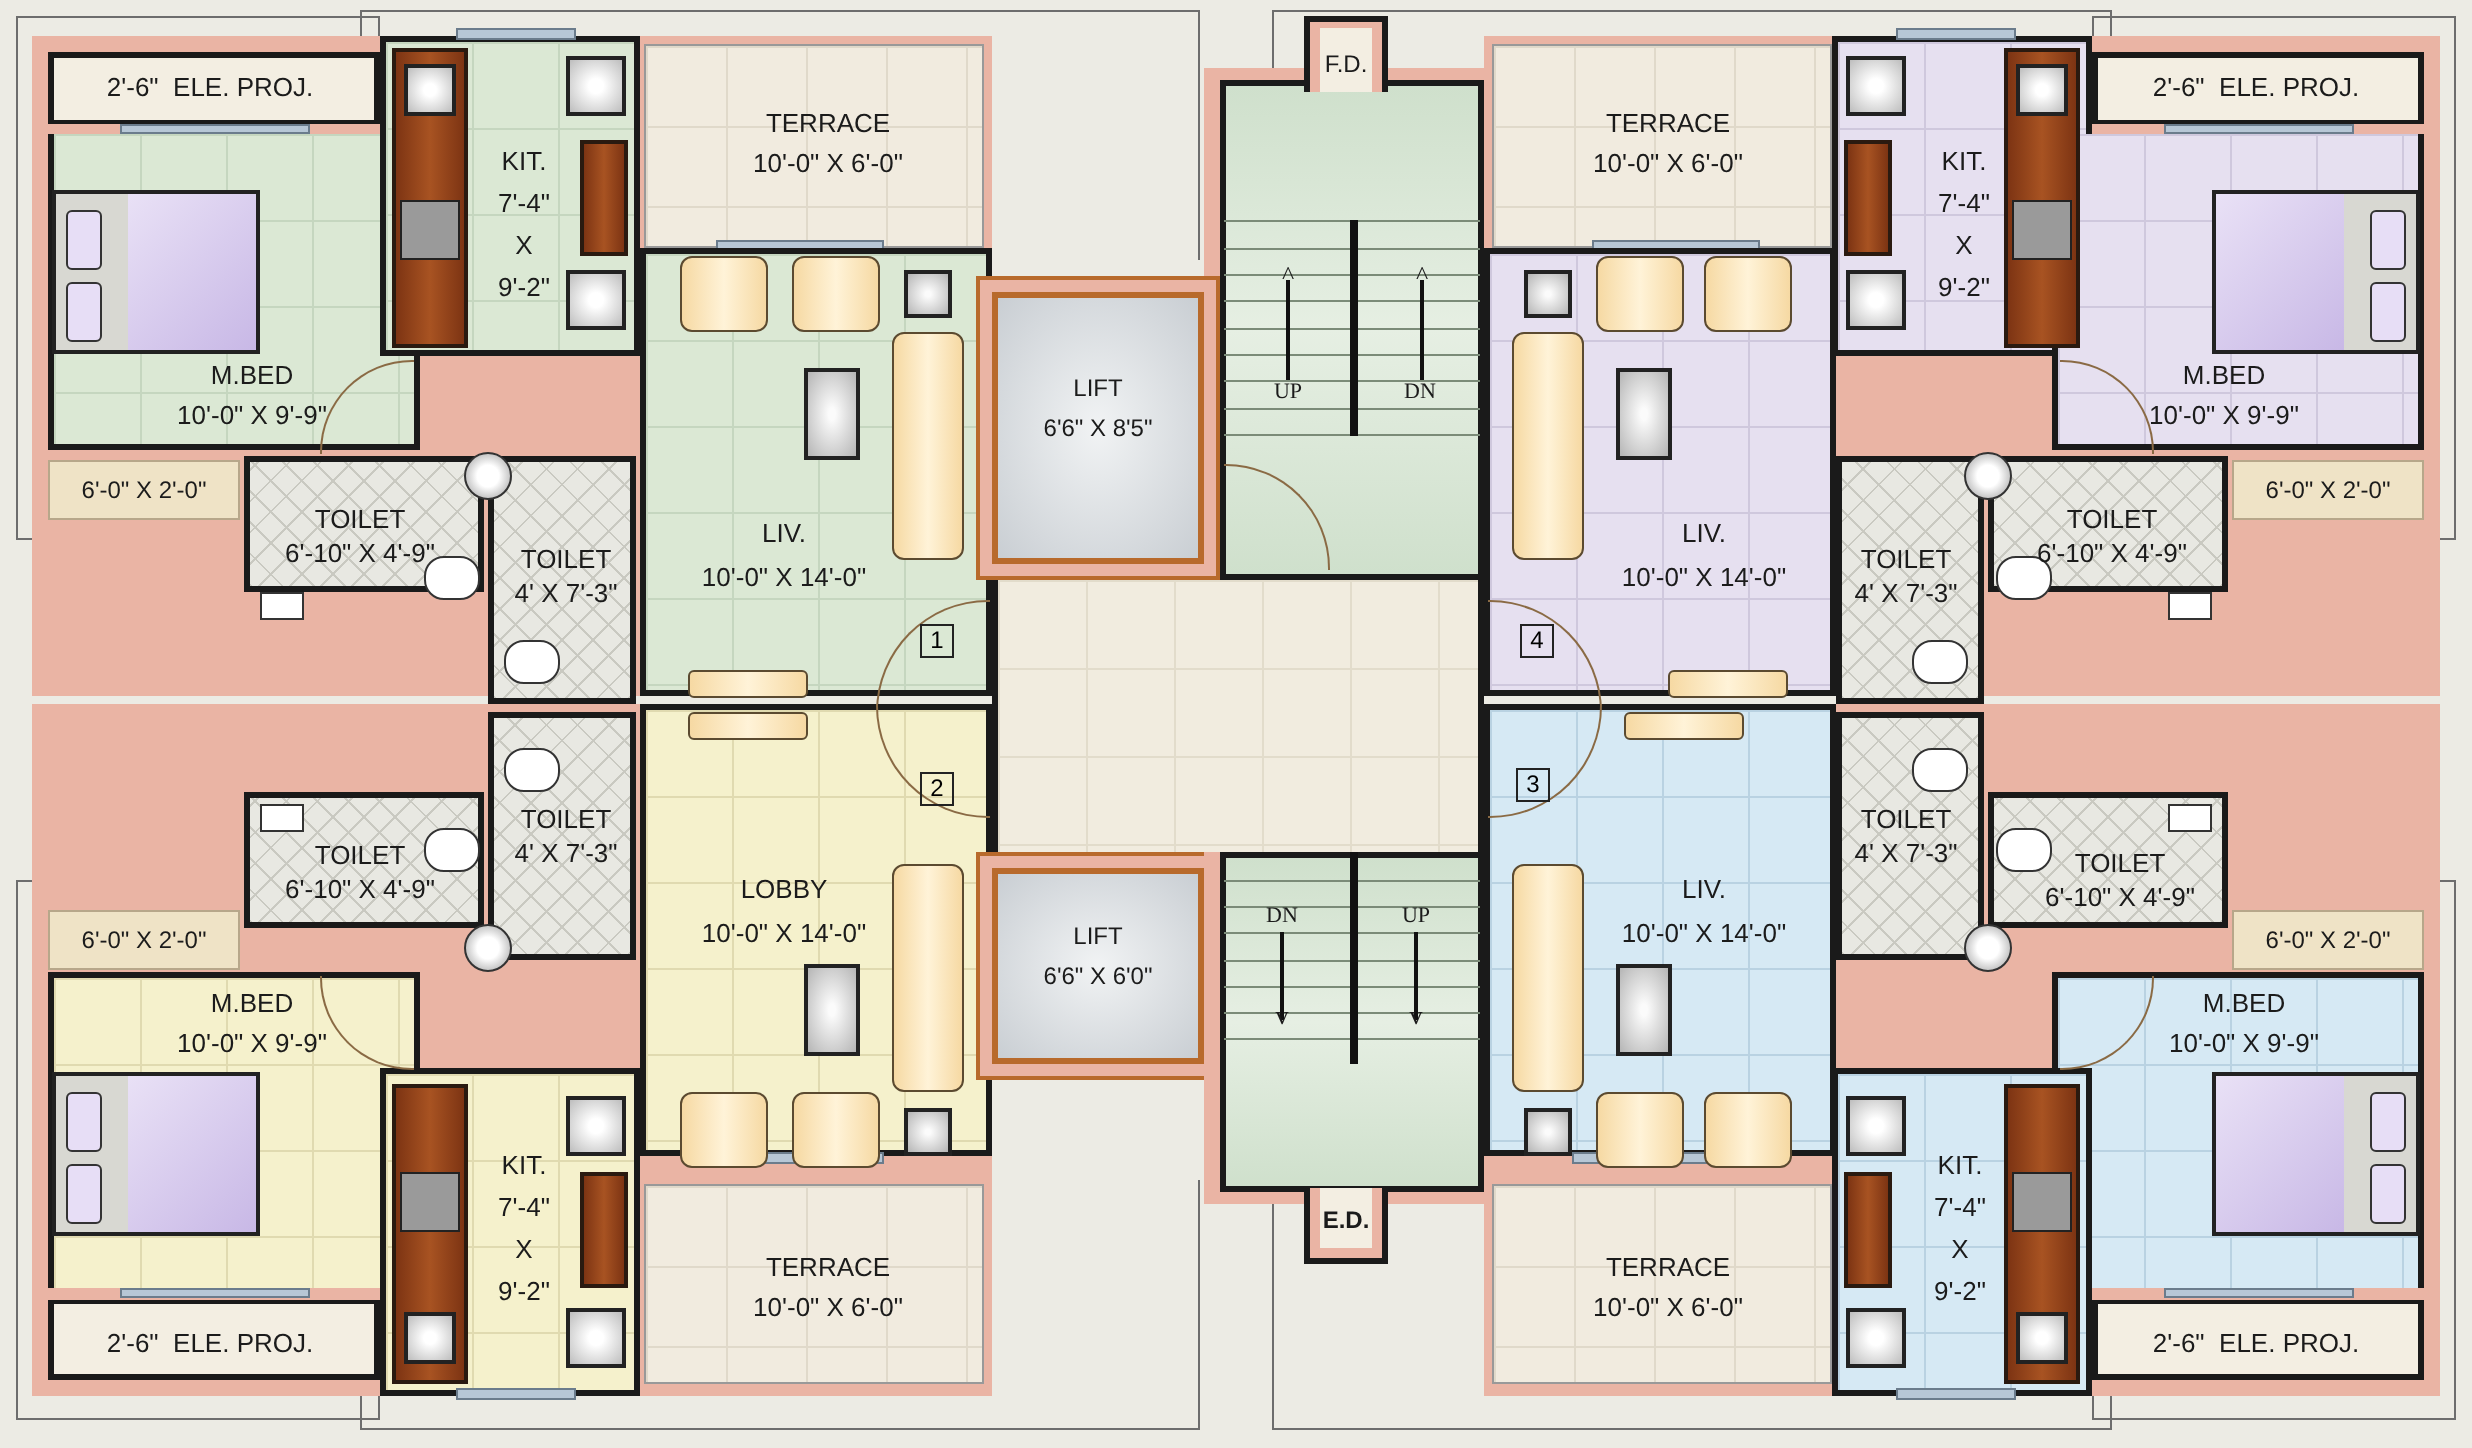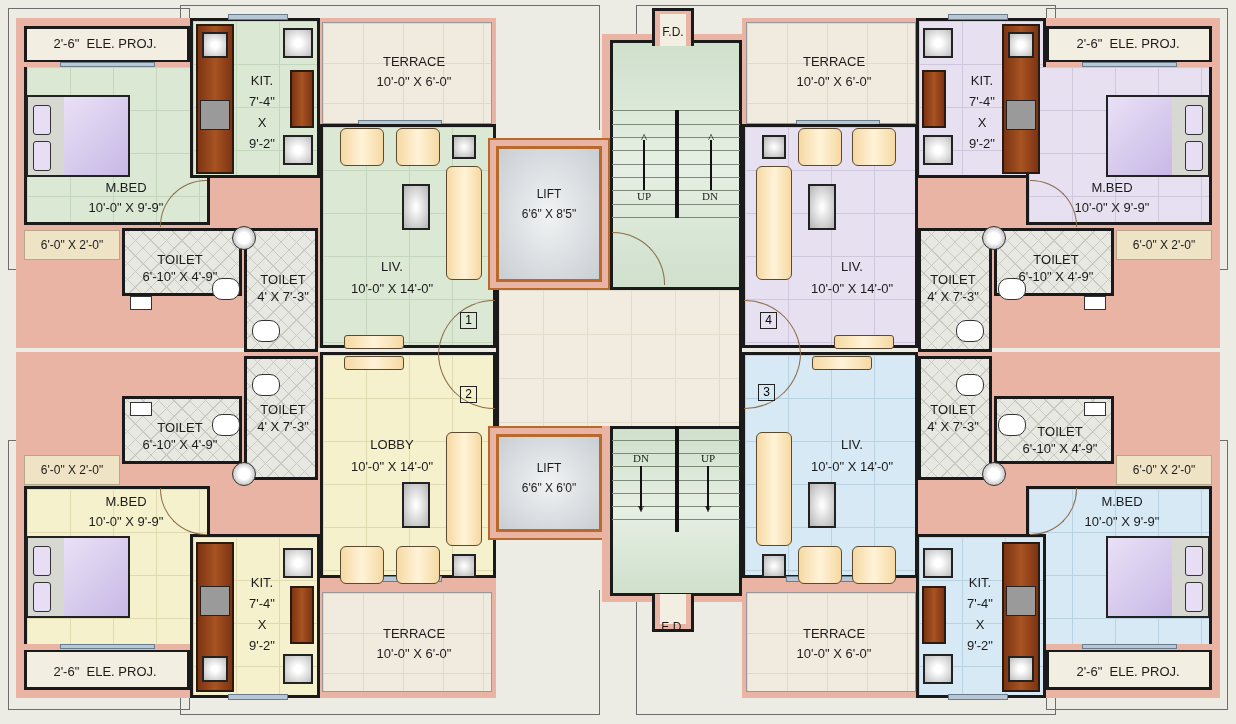--- a/index.html
+++ b/index.html
@@ -225,21 +225,21 @@
   <div class="abs lift" style="left:496px;top:434px;width:106px;height:98px;"></div>
   <div class="lbl" style="left:549px;top:478px;font-size:12px;line-height:20px;">
     <span class="n">LIFT</span>
     <span class="n">6'6" X 6'0"</span>
   </div>
 
   <div class="abs wall" style="left:602px;top:426px;width:146px;height:176px;"></div>
   <div class="abs stair room" style="left:610px;top:426px;width:132px;height:170px;"></div>
   <div class="abs wall room" style="left:652px;top:594px;width:42px;height:38px;border-top:none;"></div>
   <div class="abs proj" style="left:660px;top:594px;width:26px;height:30px;"></div>
-  <div class="lbl lbl-sm" style="left:673px;top:627px;">E.D.</div>
+  <div class="lbl lbl-sm" style="left:673px;top:610px;font-weight:bold;">E.D.</div>
   <div class="stepline" style="left:612px;top:440px;width:128px;"></div>
   <div class="stepline" style="left:612px;top:453px;width:128px;"></div>
   <div class="stepline" style="left:612px;top:466px;width:128px;"></div>
   <div class="stepline" style="left:612px;top:480px;width:128px;"></div>
   <div class="stepline" style="left:612px;top:493px;width:128px;"></div>
   <div class="stepline" style="left:612px;top:506px;width:128px;"></div>
   <div class="stepline" style="left:612px;top:519px;width:128px;"></div>
   <div class="abs" style="left:675px;top:426px;width:4px;height:106px;background:#111;"></div>
   <div class="lbl serif lbl-sm" style="left:641px;top:458px;font-size:11px;">DN</div>
   <div class="lbl serif lbl-sm" style="left:708px;top:458px;font-size:11px;">UP</div>

